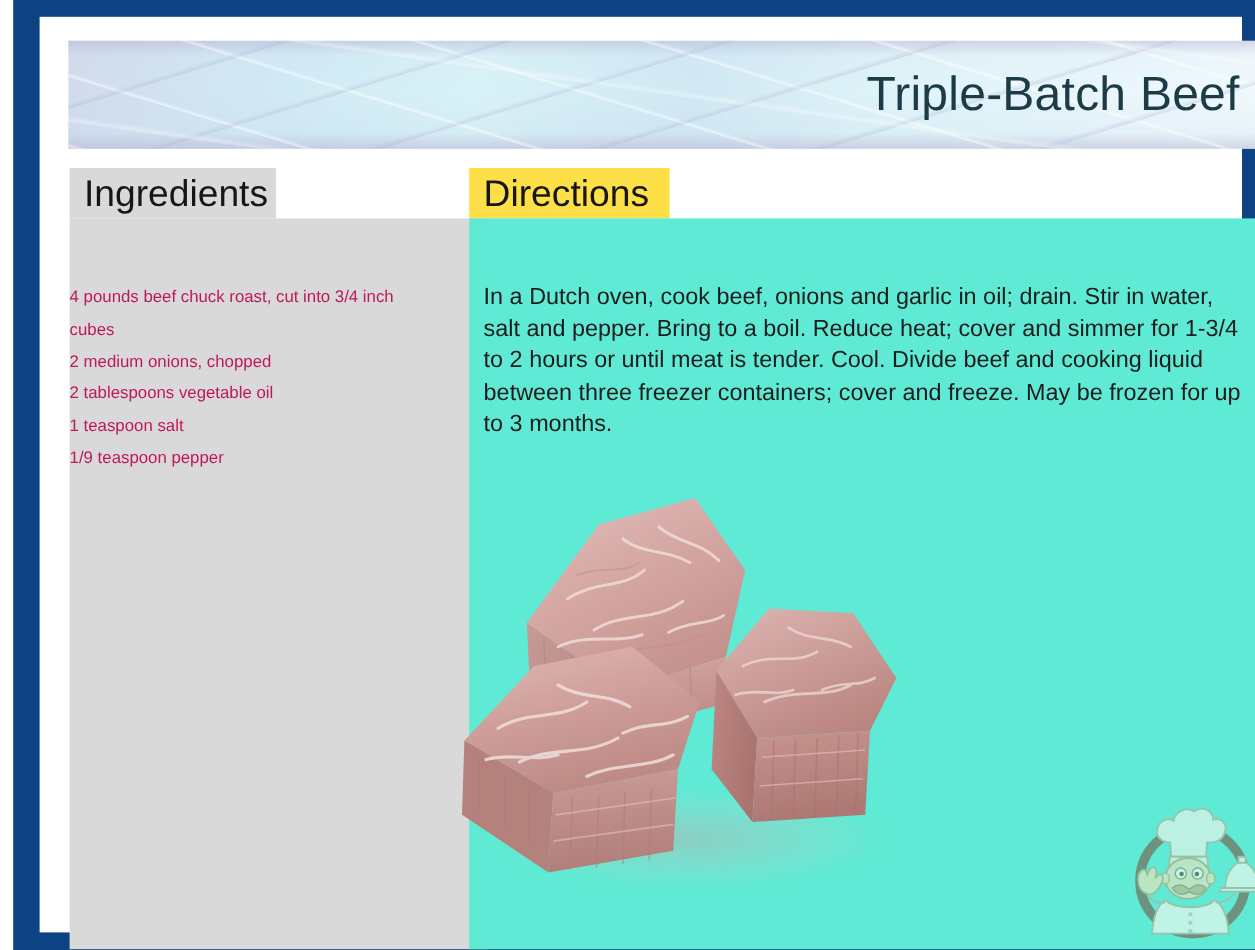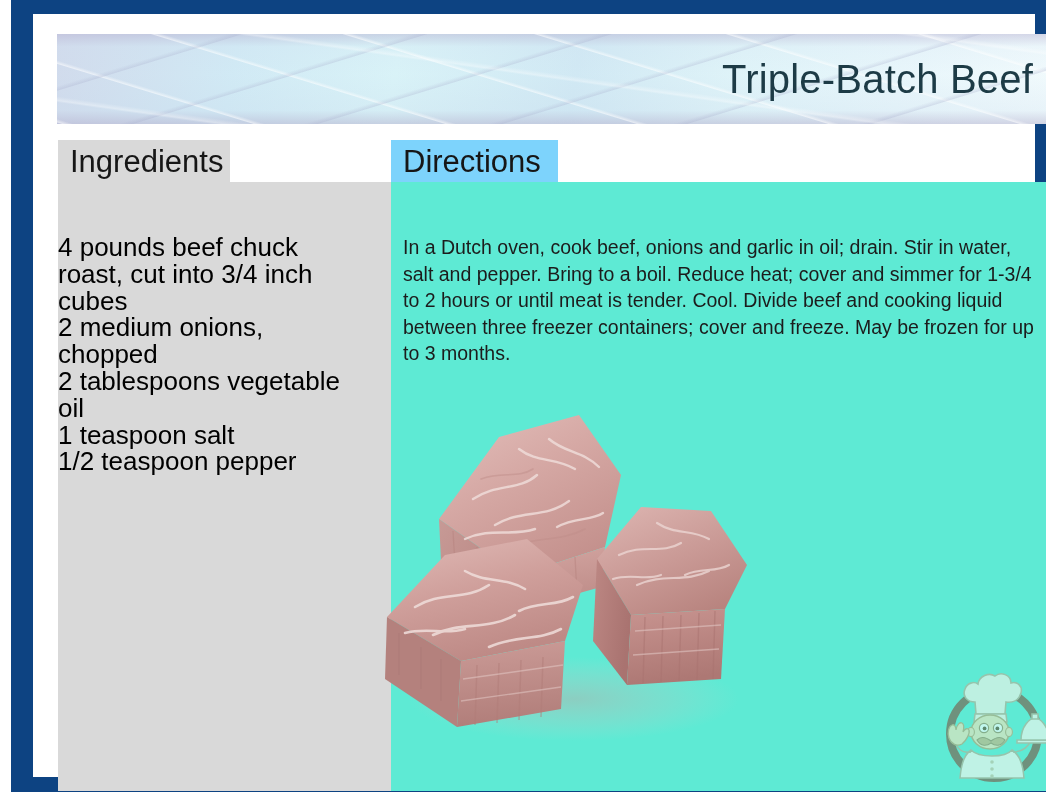--- a/index.html
+++ b/index.html
@@ -98,21 +98,21 @@
     position: absolute;
     left: 0;
     top: 0;
     height: 42px;
     display: flex;
     align-items: center;
     padding-left: 12px;
     box-sizing: border-box;
   }
   #panel-left .panel-tab  { width: 172px; background: #d9d9d9; }
-  #panel-right .panel-tab { width: 167px; background: #7dd3fc; }
+  #panel-right .panel-tab { width: 167px; background: #fde047; }
 
   .panel-heading {
     font-size: 31px;
     color: #161616;
     line-height: 1;
   }
 
   .panel-body {
     position: absolute;
     left: 0;
@@ -124,23 +124,23 @@
   #panel-right .panel-body { background: #5eead4; }
 
   
   #ingredients-list {
     position: absolute;
     left: 0px;
     top: 52px;
     width: 310px;
     padding: 0 8px 0 0;
     box-sizing: border-box;
-    font-size: 26px;
+    font-size: 14px;
     line-height: 26.8px;
-    color: #000000;
+    color: #be185d;
   }
   #ingredients-list .ing-line { white-space: pre-wrap; }
 
   
   #directions-text {
     position: absolute;
     left: 12px;
     top: 52px;
     width: 638px;
     font-size: 19.5px;
@@ -187,21 +187,21 @@
     <div class="panel" id="panel-left">
       <div class="panel-tab">
         <span class="panel-heading">Ingredients</span>
       </div>
       <div class="panel-body">
         <div id="ingredients-list">
           <div class="ing-line">4 pounds beef chuck roast, cut into 3/4 inch cubes</div>
           <div class="ing-line">2 medium onions, chopped</div>
           <div class="ing-line">2 tablespoons vegetable oil</div>
           <div class="ing-line">1 teaspoon salt</div>
-          <div class="ing-line">1/2 teaspoon pepper</div>
+          <div class="ing-line">1/9 teaspoon pepper</div>
         </div>
       </div>
     </div>
 
     <div class="panel" id="panel-right">
       <div class="panel-tab">
         <span class="panel-heading">Directions</span>
       </div>
       <div class="panel-body">
         <div id="directions-text">In a Dutch oven, cook beef, onions and garlic in oil; drain. Stir in water, salt and pepper. Bring to a boil. Reduce heat; cover and simmer for 1-3/4 to 2 hours or until meat is tender. Cool. Divide beef and cooking liquid between three freezer containers; cover and freeze. May be frozen for up to 3 months.</div>

